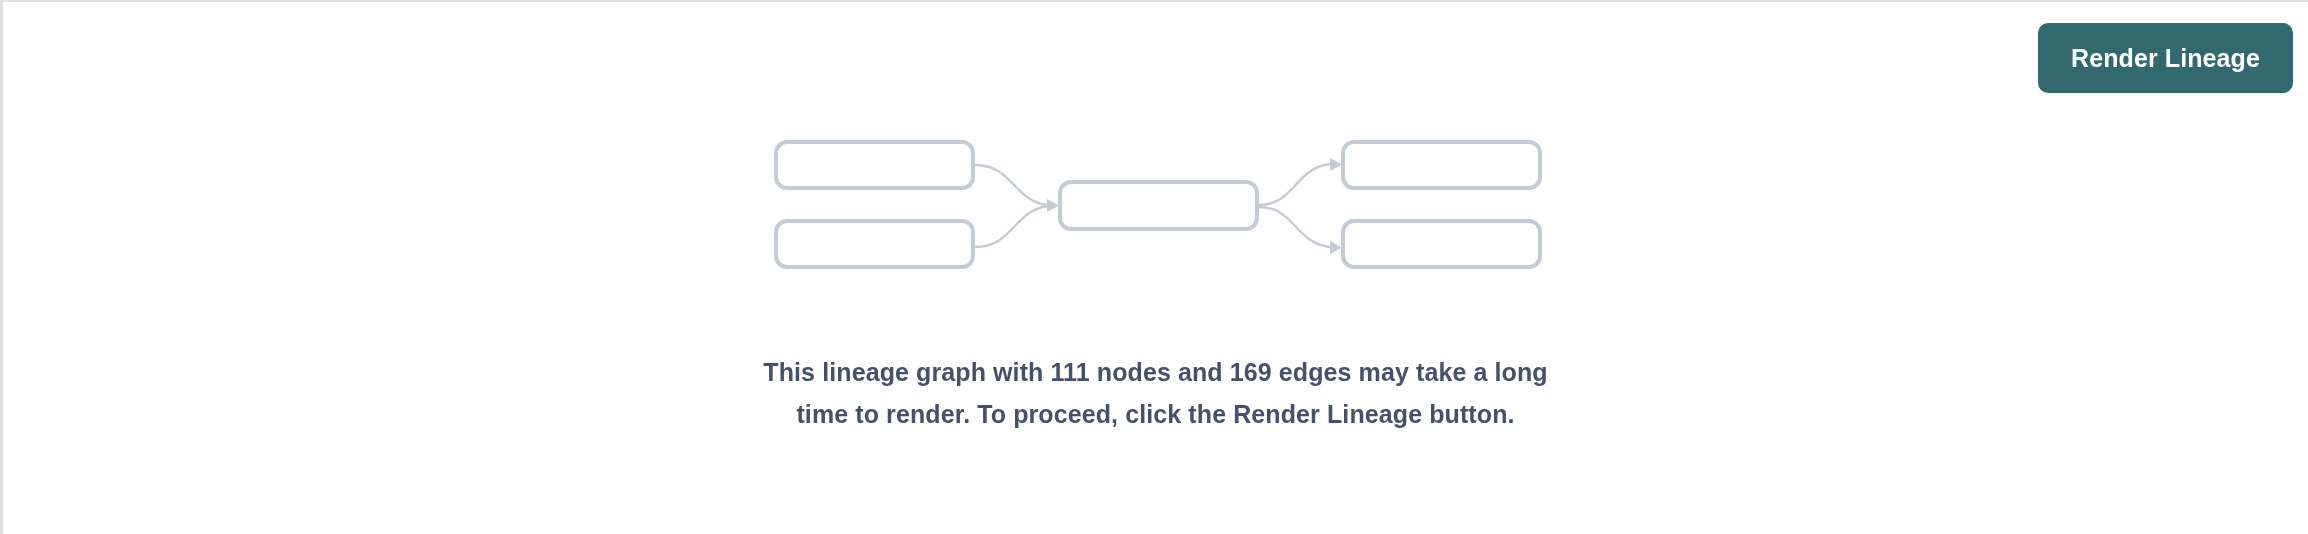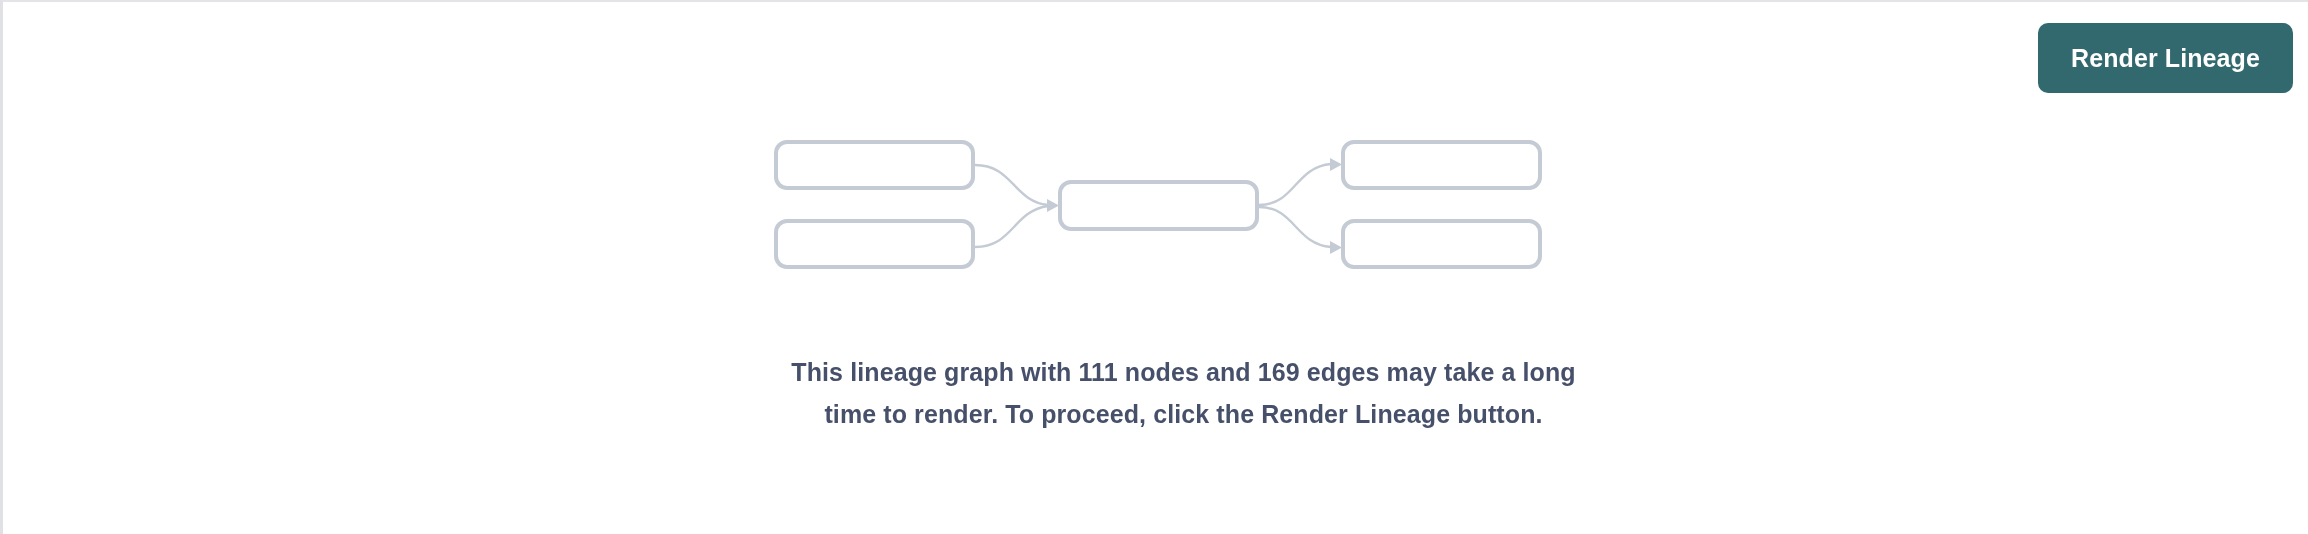--- a/index.html
+++ b/index.html
@@ -93,21 +93,20 @@
     transform: translateX(-50%);
     top: 324px;
     width: 800px;
     text-align: center;
     color: #47506a;
     font-family: "Liberation Sans", sans-serif;
     font-size: 25px;
     font-weight: bold;
     line-height: 42px;
     letter-spacing: 0.1px;
-    margin-left: 28px;
   }
 </style>
 </head>
 <body>
 
 <div class="app-root">
 
   <div class="toolbar">
     <button class="render-lineage-button">Render Lineage</button>
   </div>

